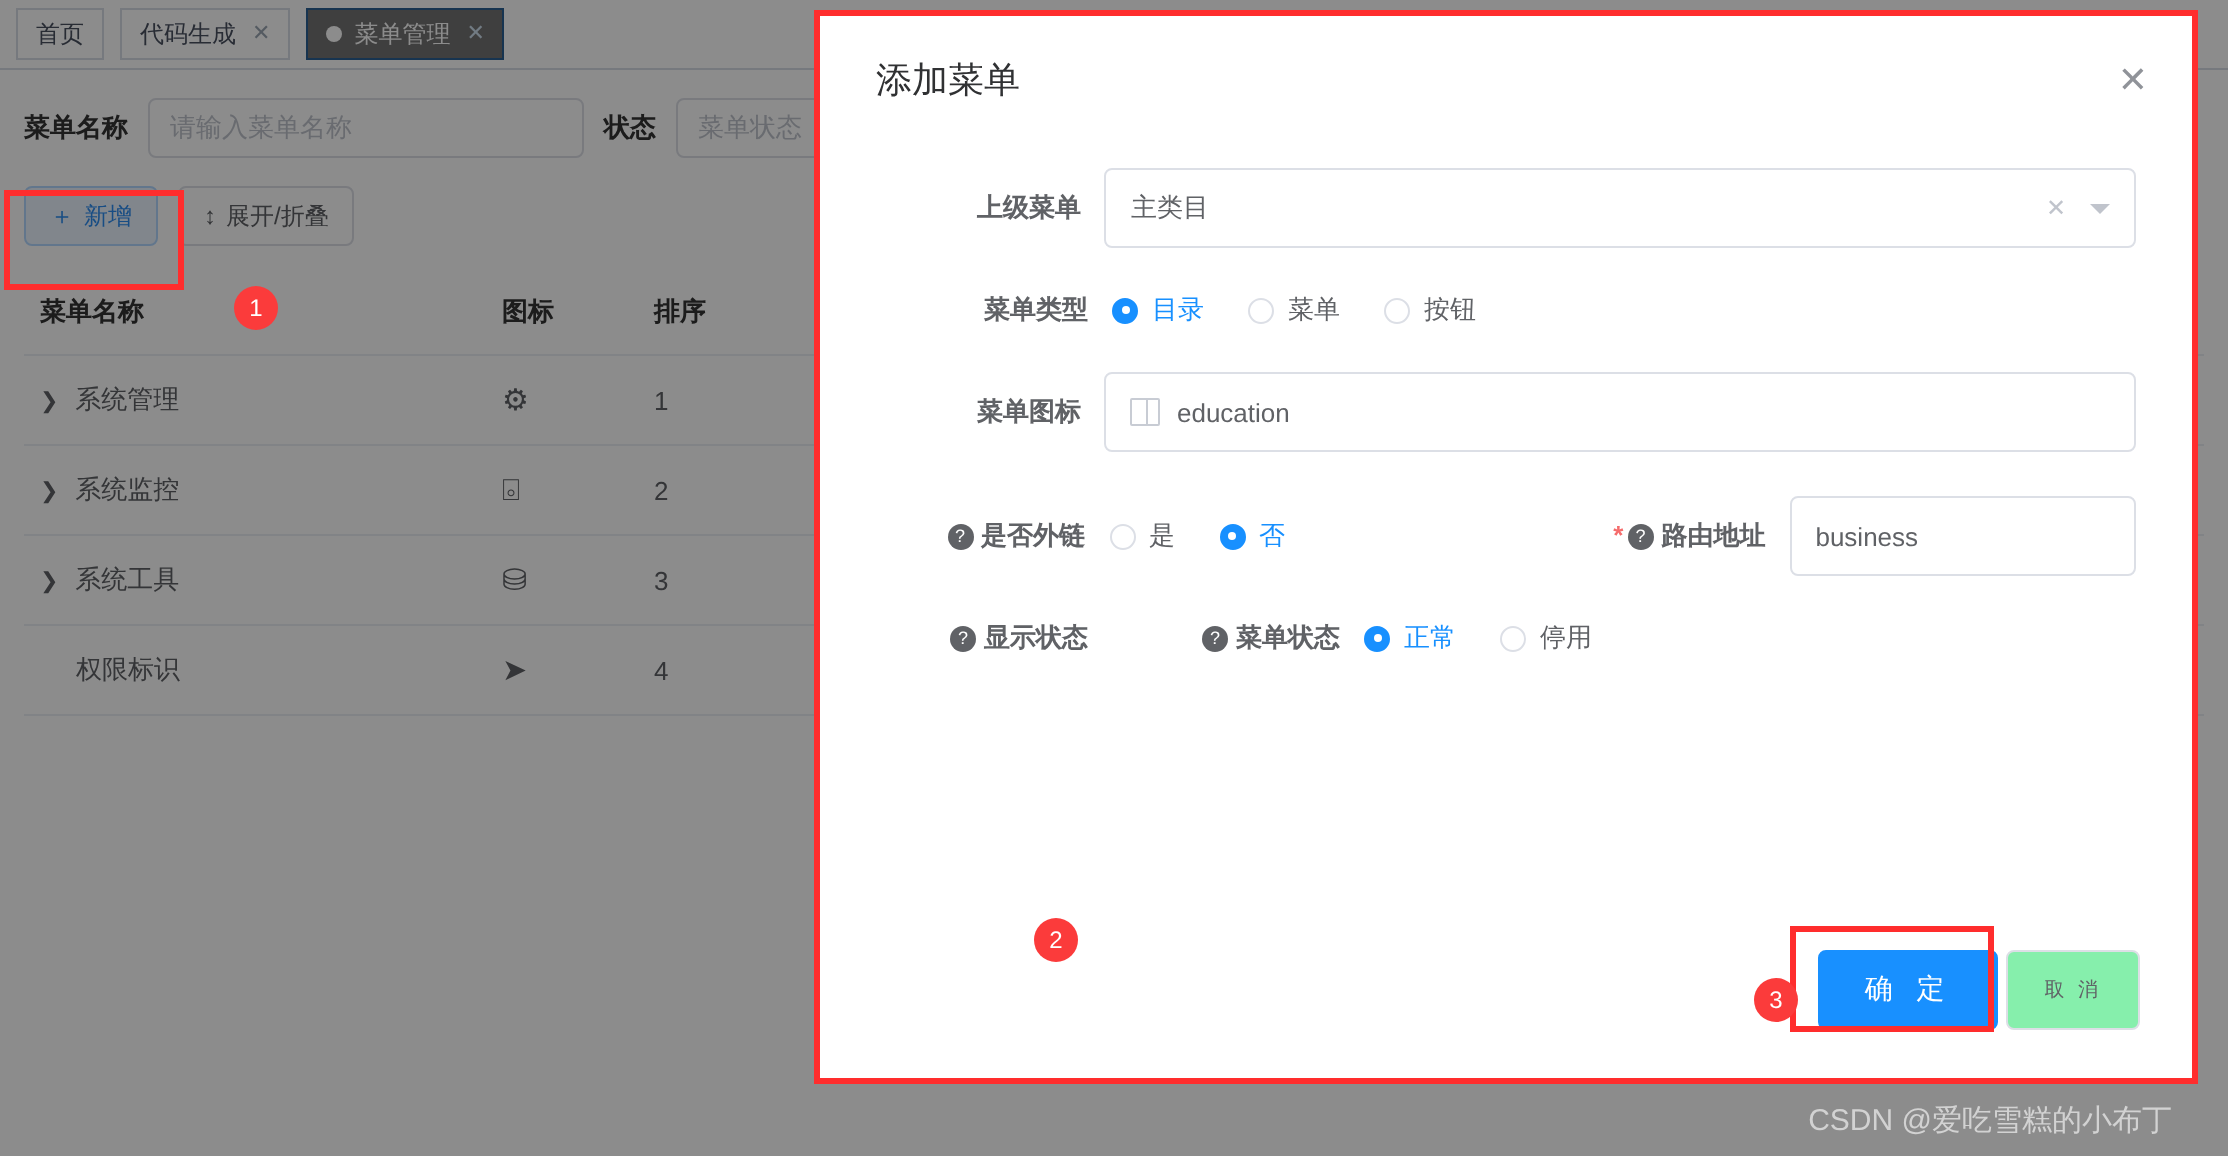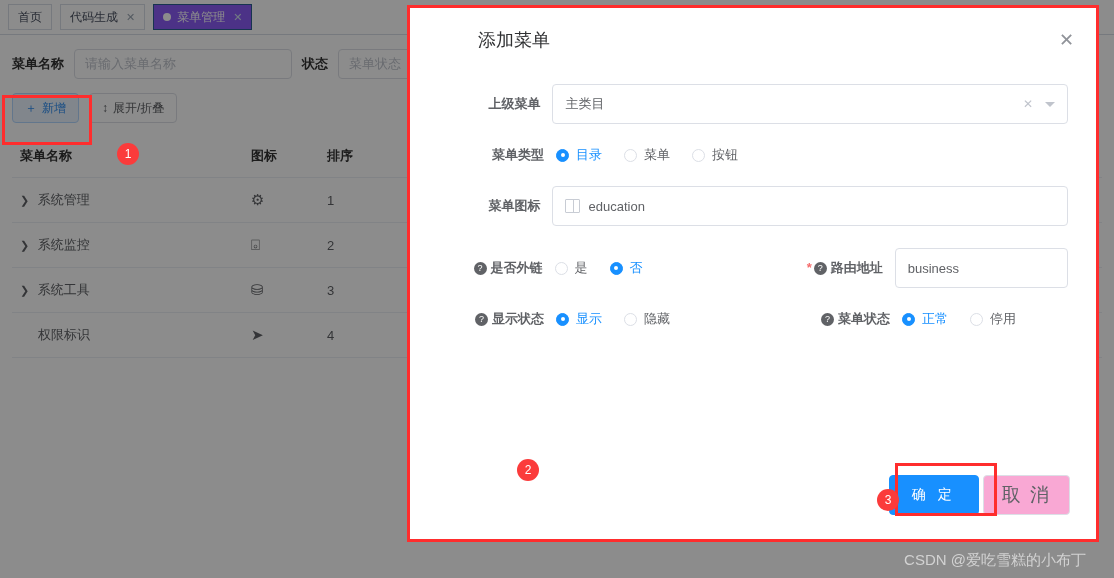--- a/index.html
+++ b/index.html
@@ -8,21 +8,21 @@
     font-family:"Liberation Sans","DejaVu Sans",sans-serif;
     background:#f5f5f5;
   }
   
   #bg-page{position:absolute;left:0;top:0;width:1114px;height:578px;background:#fff;}
   .tabbar{height:35px;background:#fff;border-bottom:1px solid #d8dce5;
           display:flex;align-items:center;padding-left:8px;gap:8px;box-sizing:border-box;}
   .tab{height:24px;line-height:24px;padding:0 9px;font-size:12px;color:#495060;
        border:1px solid #d8dce5;background:#fff;display:flex;align-items:center;gap:6px;
        white-space:nowrap;}
-  .tab.active{background:#8b5cf6;border-color:#2b5f93;color:#fff;}
+  .tab.active{background:#737373;border-color:#2b5f93;color:#fff;}
   .tab .dot{width:8px;height:8px;border-radius:50%;background:#fff;display:inline-block;}
   .tab .x{font-size:11px;color:#9aa5b1;margin-left:2px;}
   .tab.active .x{color:#cfe0ef;}
 
   .content{padding:14px 12px 0 12px;}
   .searchrow{display:flex;align-items:center;gap:10px;margin-bottom:14px;}
   .lbl{font-size:13px;color:#333;font-weight:bold;white-space:nowrap;}
   .inp{height:30px;border:1px solid #dcdfe6;border-radius:4px;background:#fff;
        font-size:13px;color:#c0c4cc;display:flex;align-items:center;padding:0 10px;
        box-sizing:border-box;}
@@ -47,21 +47,21 @@
   #mask{position:absolute;inset:0;background:rgba(0,0,0,.45);}
 
   
   #dialog{
     position:absolute;left:410px;top:8px;width:686px;height:531px;
     background:#fff;box-sizing:border-box;
   }
   #dialog-outline{position:absolute;left:407px;top:5px;width:692px;height:537px;
     border:3px solid #ff2d2d;box-sizing:border-box;pointer-events:none;}
   .dlg-head{height:64px;display:flex;align-items:center;justify-content:space-between;
-    padding:0 22px 0 28px;box-sizing:border-box;margin-left:40px;}
+    padding:0 22px 0 28px;box-sizing:border-box;}
   .dlg-title{font-size:18px;color:#303133;}
   .dlg-close{font-size:18px;color:#909399;line-height:1;cursor:pointer;}
 
   .dlg-body{padding:12px 28px 0 28px;margin-left:26px;}
   .frow{display:flex;align-items:center;margin-bottom:22px;}
   .flabel{font-size:13px;color:#606266;font-weight:bold;text-align:right;
     padding-right:12px;box-sizing:border-box;white-space:nowrap;}
   .flabel .star{color:#f56c6c;margin-right:2px;}
   .qmark{display:inline-block;width:13px;height:13px;border-radius:50%;
     background:#606266;color:#fff;font-size:9px;line-height:13px;text-align:center;
@@ -92,22 +92,22 @@
   .num-btns div:first-child{border-bottom:1px solid #dcdfe6;}
 
   .book{display:inline-block;width:13px;height:12px;border:1px solid #c8ccd4;border-radius:1px;
     position:relative;margin-right:8px;}
   .book:after{content:"";position:absolute;left:50%;top:0;width:1px;height:100%;background:#c8ccd4;}
 
   .dlg-foot{position:absolute;right:26px;bottom:24px;display:flex;align-items:flex-start;gap:4px;}
   .b-ok{background:#1890ff;color:#fff;border:1px solid #1890ff;height:38px;
     padding:0 22px;border-radius:4px;font-size:14px;letter-spacing:4px;
     display:flex;align-items:center;justify-content:center;cursor:pointer;}
-  .b-cancel{background:#f9a8d4;color:#606266;border:1px solid #dcdfe6;height:38px;
-    padding:0 18px;border-radius:4px;font-size:19px;letter-spacing:2px;
+  .b-cancel{background:#86efac;color:#606266;border:1px solid #dcdfe6;height:38px;
+    padding:0 18px;border-radius:4px;font-size:10px;letter-spacing:2px;
     display:flex;align-items:center;justify-content:center;cursor:pointer;}
 
   
   .anno-box{position:absolute;border:3px solid #ff2d2d;box-sizing:border-box;pointer-events:none;}
   .badge{position:absolute;width:22px;height:22px;border-radius:50%;background:#fb3b3b;
     color:#fff;font-size:12px;display:flex;align-items:center;justify-content:center;
     font-family:"Liberation Sans",sans-serif;}
   .watermark{position:absolute;right:28px;bottom:8px;color:#d2d2d2;font-size:15px;}
 </style>
 </head>
@@ -273,30 +273,20 @@
       </span>
       <div class="fi" style="width:176px">
         <span>business</span>
       </div>
     </div>
 
     <div class="frow">
       <span class="flabel" style="width:92px">
         <span class="qmark">?</span><span>显示状态</span>
       </span>
-      <div class="radio-grp" style="width:220px">
-        <label class="radio sel">
-          <span class="rdot"></span>
-          <span class="rl">显示</span>
-        </label>
-        <label class="radio">
-          <span class="rdot"></span>
-          <span class="rl">隐藏</span>
-        </label>
-      </div>
 
       <span class="flabel" style="width:126px;padding-left:12px">
         <span class="qmark">?</span><span>菜单状态</span>
       </span>
       <div class="radio-grp">
         <label class="radio sel">
           <span class="rdot"></span>
           <span class="rl">正常</span>
         </label>
         <label class="radio">

